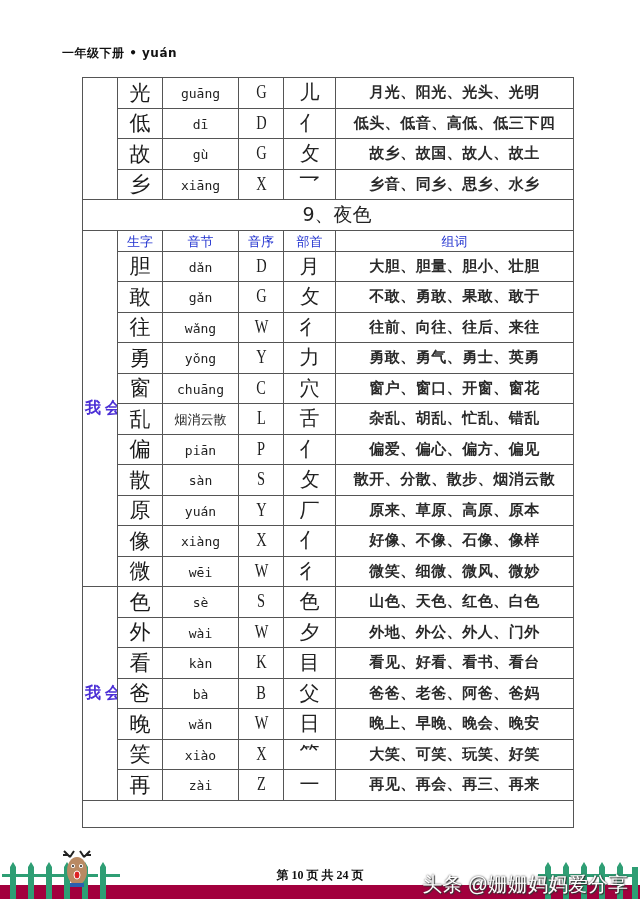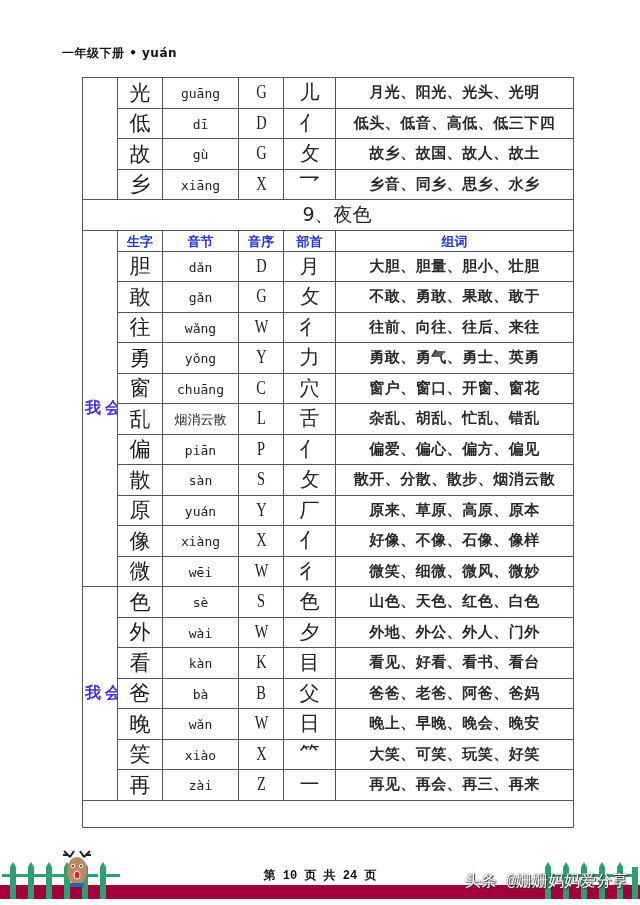--- a/index.html
+++ b/index.html
@@ -23,31 +23,31 @@
   .char { font-size: 21px; color: #1a1a1a; }
   .pin { font-family: "DejaVu Sans Mono", "Liberation Mono", monospace; font-size: 13px; color: #222; }
   .ord { font-family: "Liberation Serif", "DejaVu Serif", serif; font-size: 18px; transform: scaleX(0.8); display: inline-block; }
   .rad { font-size: 20px; }
   td.words { text-align: left; padding-left: 8px; font-size: 15px; letter-spacing: 0.5px; color: #2a2a2a; font-weight: bold; }
   .side-label {
     color: #4b2fd6; font-family: "DejaVu Sans", "Liberation Sans", sans-serif; font-weight: bold; font-size: 16px;
     line-height: 38px; display: inline-block; width: 20px;
   }
   .section-title { text-align: center; padding-left: 18px !important; font-size: 19px; font-family: "DejaVu Sans", "Liberation Sans", sans-serif; }
-  .hdr { color: #2233d0; font-family: "DejaVu Sans", "Liberation Sans", sans-serif; font-weight: bold; font-size: 13px; }
+  .hdr { color: #2233d0; font-family: "DejaVu Sans", "Liberation Sans", sans-serif; font-weight: normal; font-size: 13px; }
   table.grid tr.hdr-row td { height: 20px; }
   tr.empty-row td { height: 26px; }
   .footer { position: absolute; left: 0; top: 845px; width: 640px; height: 60px; }
   .page-num {
     position: absolute; left: 0; width: 640px; top: 22px; text-align: center;
-    font-family: Liberation Mono, monospace; font-weight: bold; font-size: 12px; color: #111;
+    font-family: Liberation Serif, serif; font-weight: bold; font-size: 12px; color: #111;
   }
   .watermark {
-    position: absolute; right: 12px; top: 26px; font-family: Liberation Mono, monospace;
-    font-size: 16px; color: #ffffff; text-shadow: 0 0 2px #333, 1px 1px 1px #333;
+    position: absolute; right: 12px; top: 26px; font-family: Liberation Sans, sans-serif;
+    font-size: 20px; color: #ffffff; text-shadow: 0 0 2px #333, 1px 1px 1px #333;
   }
 </style>
 </head>
 <body>
 
 <div class="page-header">一年级下册 • yuán</div>
 
 <div class="sheet">
   <table class="grid">
     <colgroup>

